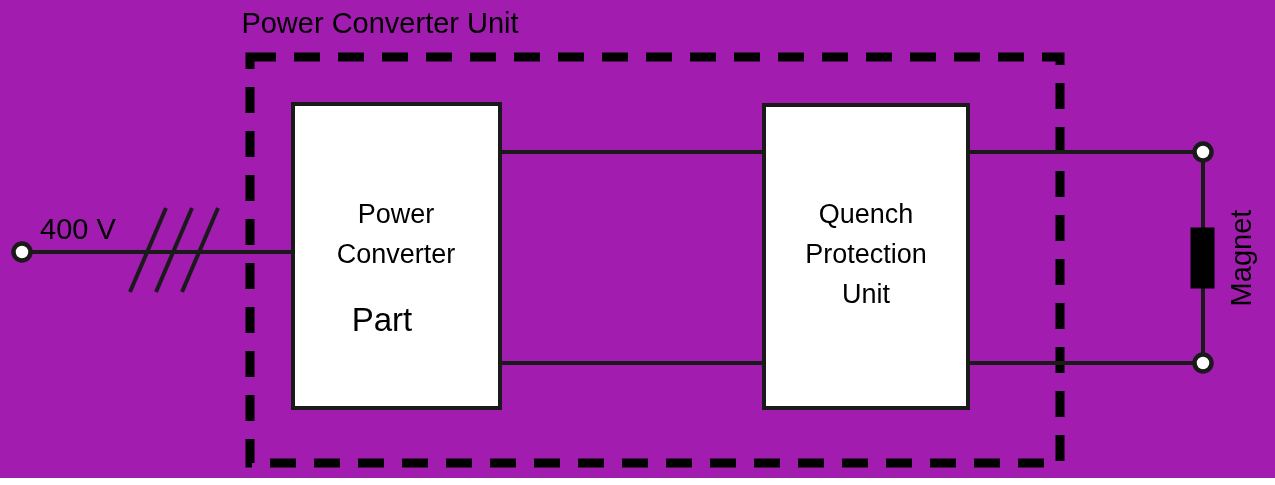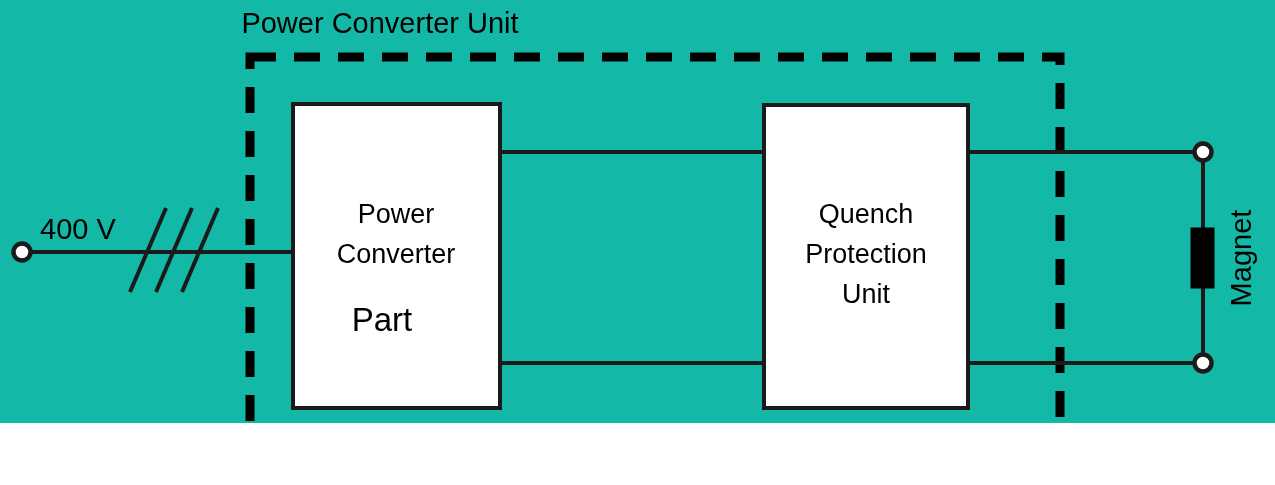--- a/index.html
+++ b/index.html
@@ -6,22 +6,22 @@
     margin: 0;
     padding: 0;
     background: #ffffff;
   }
   body {
     font-family: "Liberation Sans", sans-serif;
   }
   #diagram-root {
     position: relative;
     width: 1275px;
-    height: 423px;
-    background: #14b8a6;
+    height: 478px;
+    background: #a21caf;
     overflow: hidden;
     text-align: center;
   }
   svg.diagram-canvas {
     display: block;
     width: 1275px;
     height: 485px;
   }
   .blk-text {
     font-family: "Liberation Sans", sans-serif;

